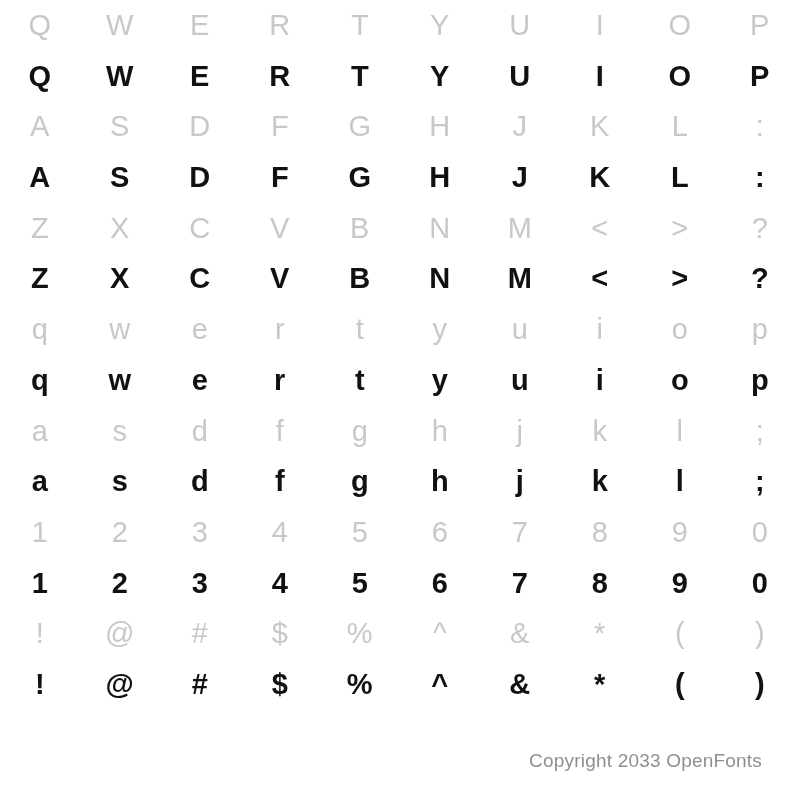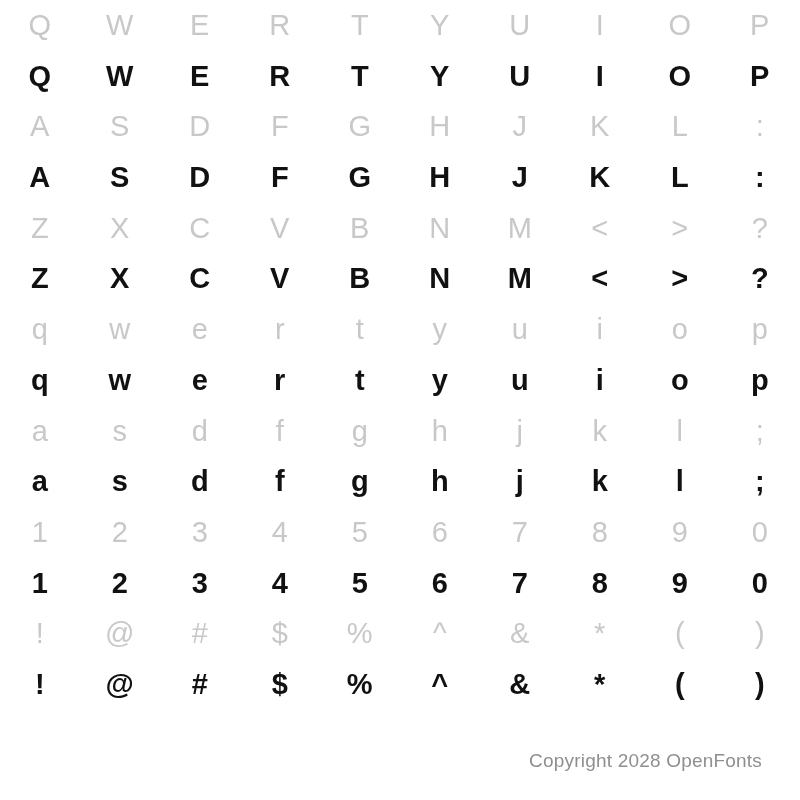--- a/index.html
+++ b/index.html
@@ -252,14 +252,14 @@
       <div class="cell">%</div>
       <div class="cell">^</div>
       <div class="cell">&amp;</div>
       <div class="cell">*</div>
       <div class="cell">(</div>
       <div class="cell">)</div>
     </div>
 
   </div>
 
-  <div class="footer">Copyright 2028 OpenFonts</div>
+  <div class="footer">Copyright 2033 OpenFonts</div>
 </div>
 
 </body></html>

